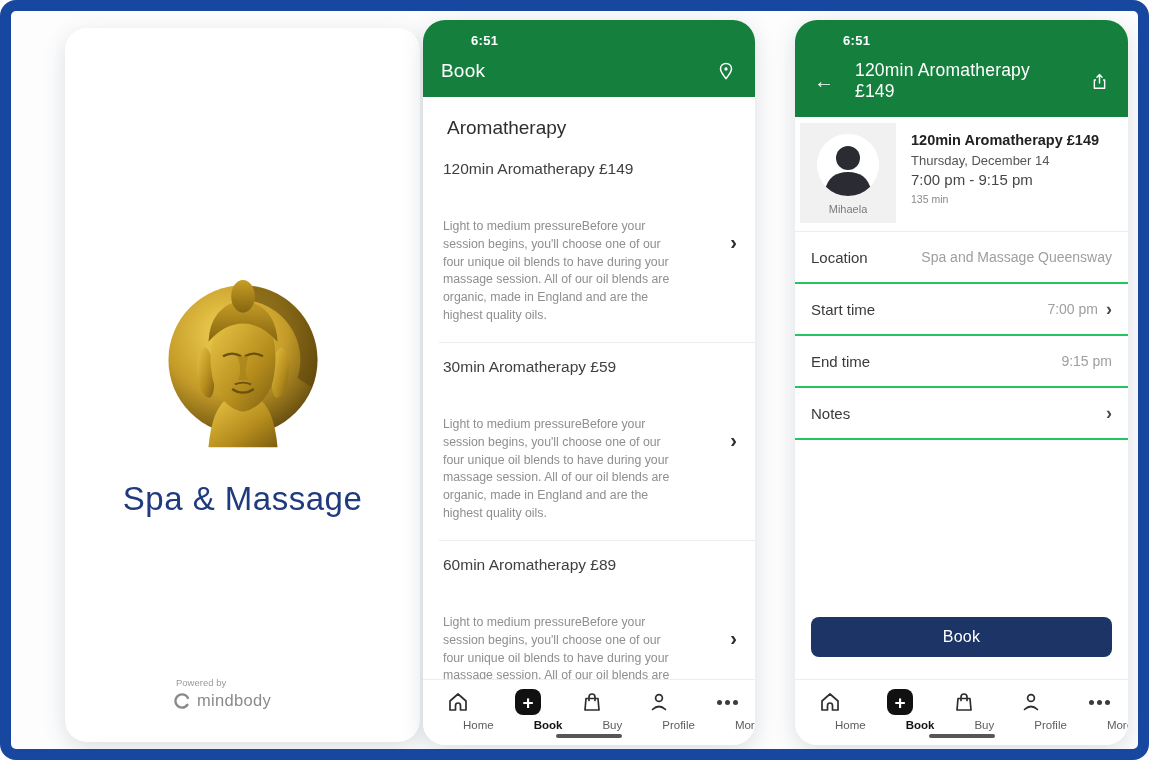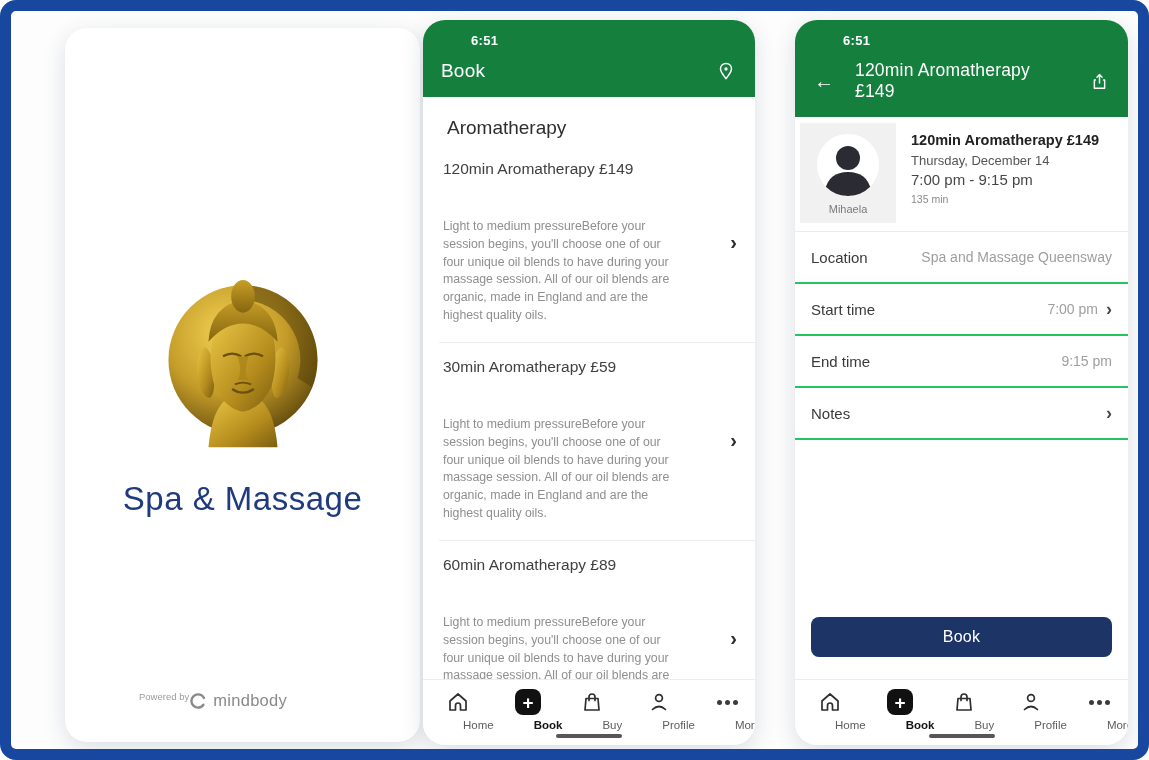--- a/index.html
+++ b/index.html
@@ -52,21 +52,21 @@
   .drow{display:flex;align-items:center;padding:0 16px;height:50px;border-bottom:2px solid #22c55e;}
   .drow-label{flex:1;font-size:15px;color:#3a3a3a;}
   .drow-value{font-size:14px;color:#9e9e9e;text-align:center;}
   .drow-chev{font-size:18px;font-weight:bold;color:#474747;margin-left:8px;line-height:1;}
   .book-button{position:absolute;left:16px;right:16px;bottom:88px;height:40px;background:#1c3566;border-radius:8px;color:#fff;font-size:16px;display:flex;align-items:center;justify-content:center;cursor:pointer;letter-spacing:.2px;}
 
   
   .splash-inner{position:absolute;inset:0;display:flex;flex-direction:column;align-items:center;}
   .logo-wrap{margin-top:238px;width:200px;height:206px;}
   .brand{font-size:33px;color:#1f3a7e;font-weight:500;letter-spacing:.5px;margin-top:8px;}
-  .powered{position:absolute;bottom:32px;left:0;right:0;display:flex;flex-direction:row;align-items:flex-start;padding-left:71px;}
+  .powered{position:absolute;bottom:32px;left:0;right:0;display:flex;flex-direction:column;align-items:flex-start;padding-left:108px;}
   .powered-by{font-size:9.5px;color:#9a9a9a;margin-bottom:3px;margin-left:3px;}
   .mb-row{display:flex;align-items:center;gap:6px;}
   .mb-word{font-size:16.5px;color:#8a8a8a;letter-spacing:.3px;}
   svg{display:block;}
 </style>
 </head>
 <body>
 
 <div class="stage">
 

